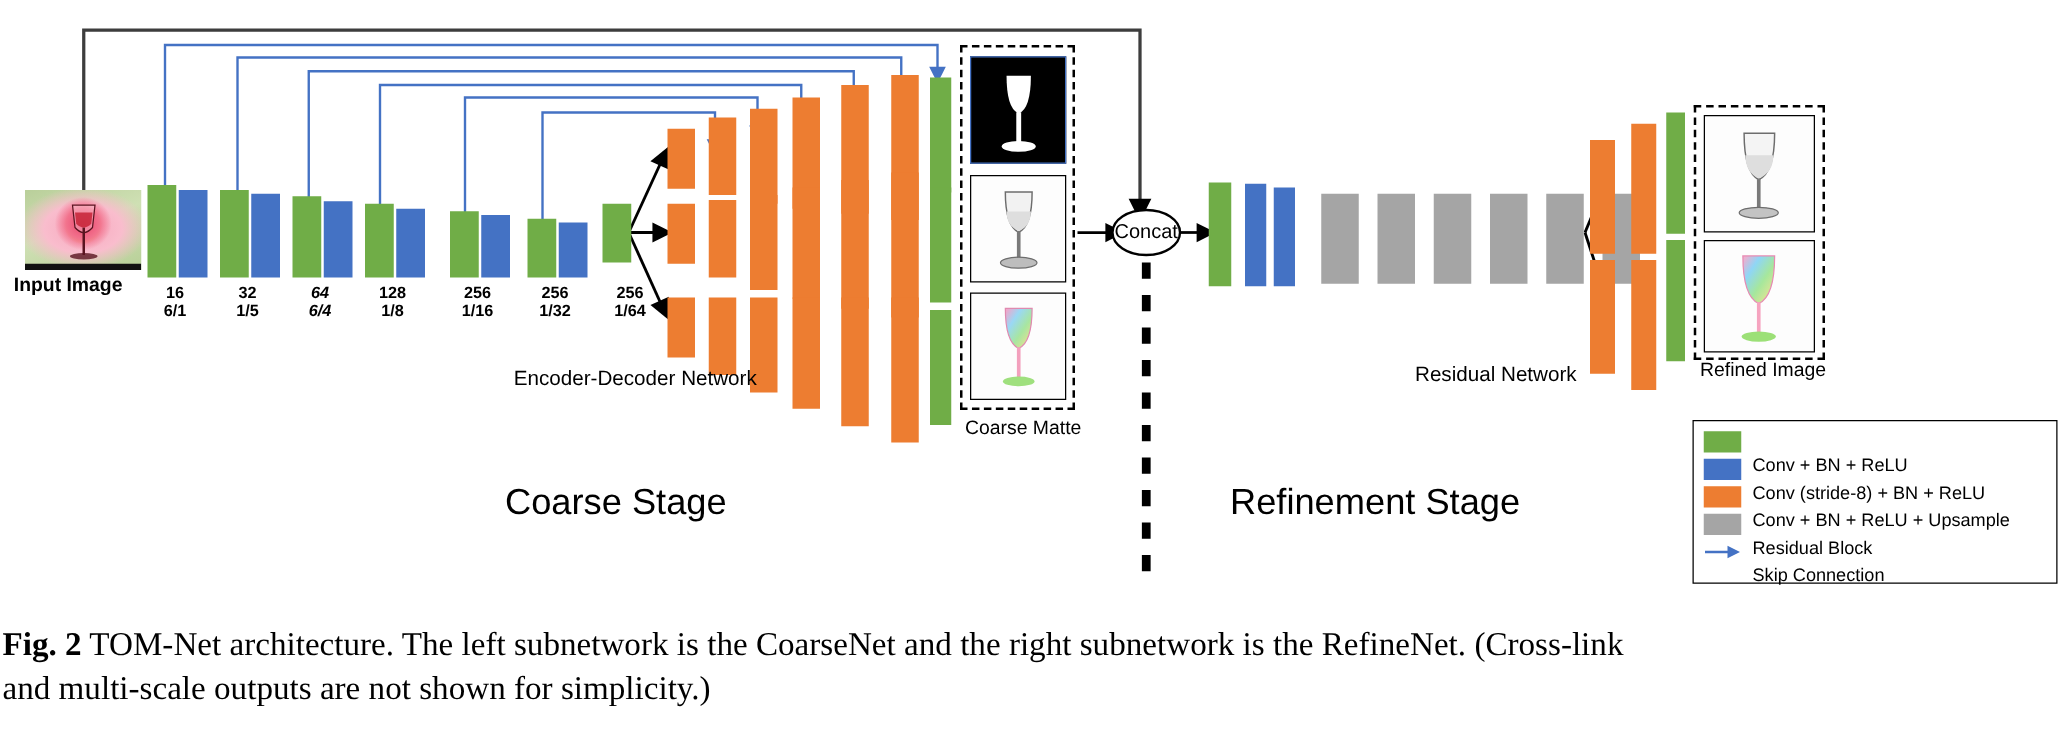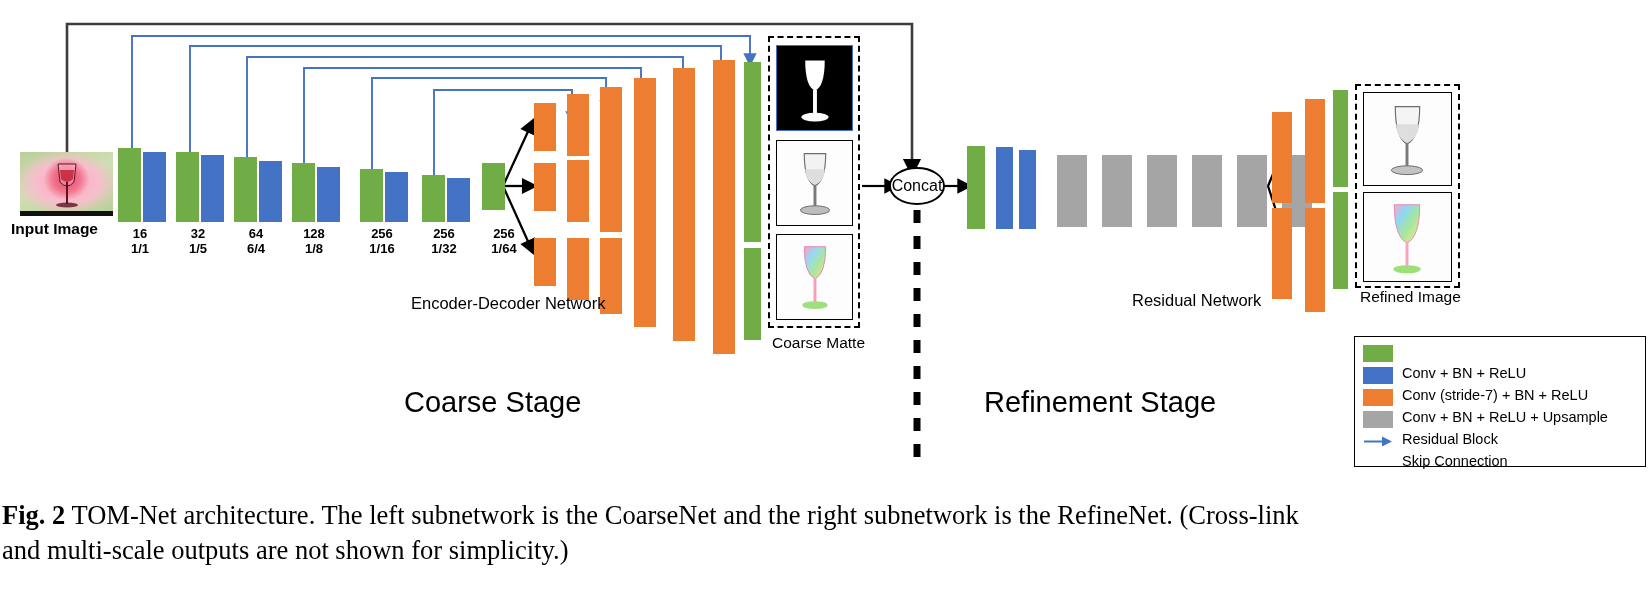--- a/index.html
+++ b/index.html
@@ -182,33 +182,33 @@
         <ellipse cx="47" cy="53" rx="11" ry="2.6" fill="#5a1420" opacity="0.8"></ellipse>
         <path d="M40,18 L54,18 L53,27 Q47,33 41,27 Z" fill="#c41e32" opacity="0.82"></path>
       </svg>
     </div>
     <div class="lbl smalllabel" style="left:11px; top:220px; font-weight:bold;">Input Image</div>
 
     <div class="blk green" style="left:118px; top:148px; width:23px; height:74px;"></div>
     <div class="blk blue" style="left:143px; top:152px; width:23px; height:70px;"></div>
     <div class="lbl chcount" style="left:108px; top:226px; width:64px;">
       <span>16</span><br>
-      <span>1/1</span>
+      <span>6/1</span>
     </div>
 
     <div class="blk green" style="left:176px; top:152px; width:23px; height:70px;"></div>
     <div class="blk blue" style="left:201px; top:155px; width:23px; height:67px;"></div>
     <div class="lbl chcount" style="left:166px; top:226px; width:64px;">
       <span>32</span><br>
       <span>1/5</span>
     </div>
 
     <div class="blk green" style="left:234px; top:157px; width:23px; height:65px;"></div>
     <div class="blk blue" style="left:259px; top:161px; width:23px; height:61px;"></div>
-    <div class="lbl chcount" style="left:224px; top:226px; width:64px;">
+    <div class="lbl chcount" style="left:224px; top:226px; width:64px;font-style:italic;">
       <span>64</span><br>
       <span>6/4</span>
     </div>
 
     <div class="blk green" style="left:292px; top:163px; width:23px; height:59px;"></div>
     <div class="blk blue" style="left:317px; top:167px; width:23px; height:55px;"></div>
     <div class="lbl chcount" style="left:282px; top:226px; width:64px;">
       <span>128</span><br>
       <span>1/8</span>
     </div>
@@ -355,21 +355,21 @@
 
     <div id="legend" style="left:1354px; top:336px; width:292px; height:131px; padding:5px 0 0 0;">
 
       <div class="legend-row">
         <div class="legend-swatch" style="background:#70AD47;"></div>
         <div class="legend-text">Conv + BN + ReLU</div>
       </div>
 
       <div class="legend-row">
         <div class="legend-swatch" style="background:#4472C4;"></div>
-        <div class="legend-text">Conv (stride-7) + BN + ReLU</div>
+        <div class="legend-text">Conv (stride-8) + BN + ReLU</div>
       </div>
 
       <div class="legend-row">
         <div class="legend-swatch" style="background:#ED7D31;"></div>
         <div class="legend-text">Conv + BN + ReLU + Upsample</div>
       </div>
 
       <div class="legend-row">
         <div class="legend-swatch" style="background:#A5A5A5;"></div>
         <div class="legend-text">Residual Block</div>

